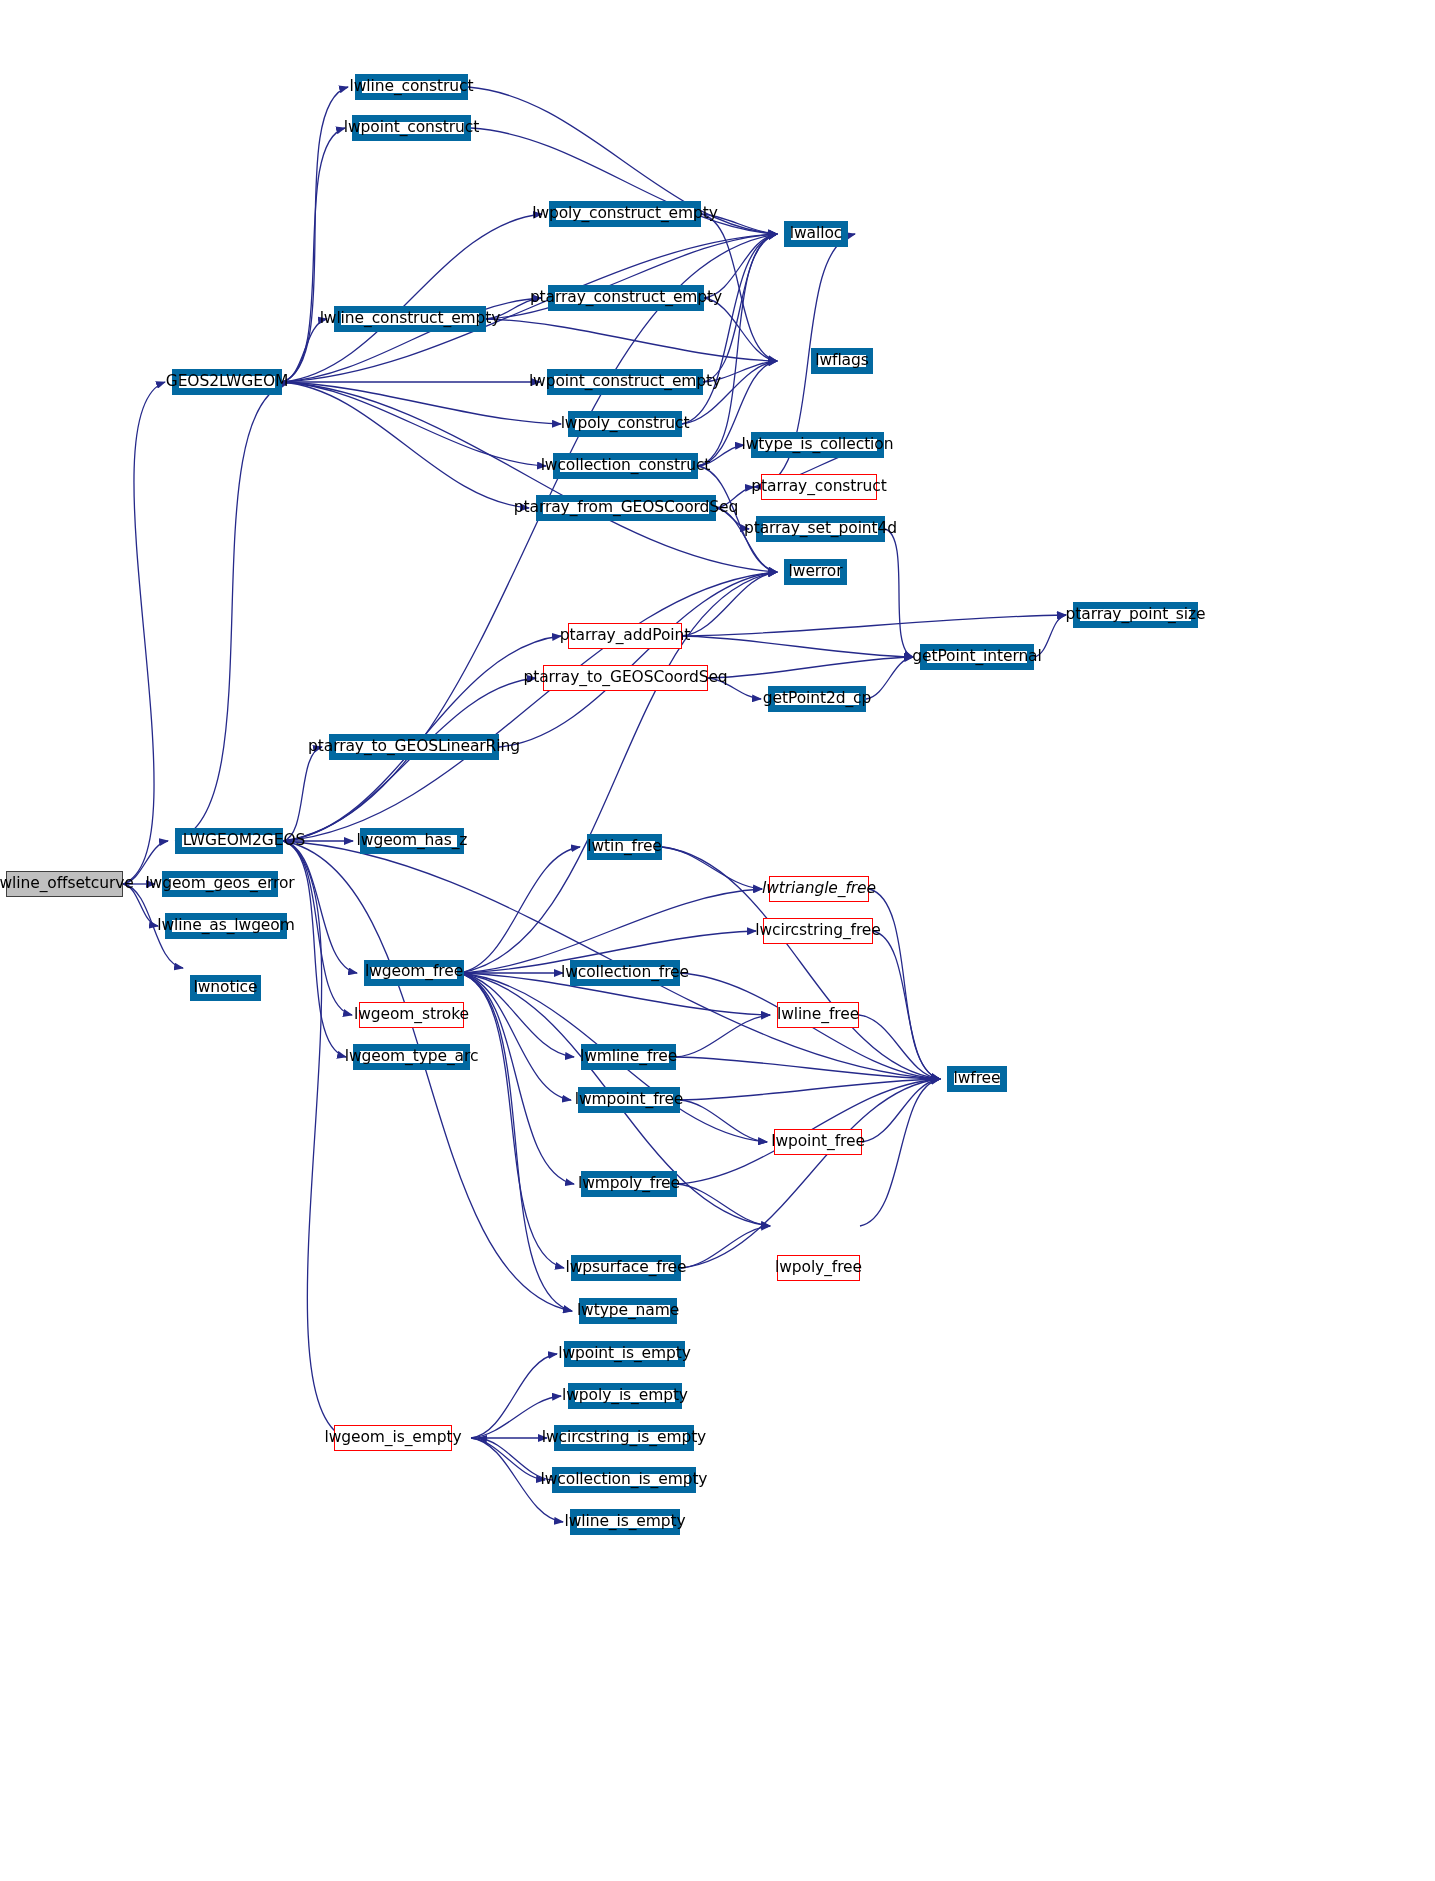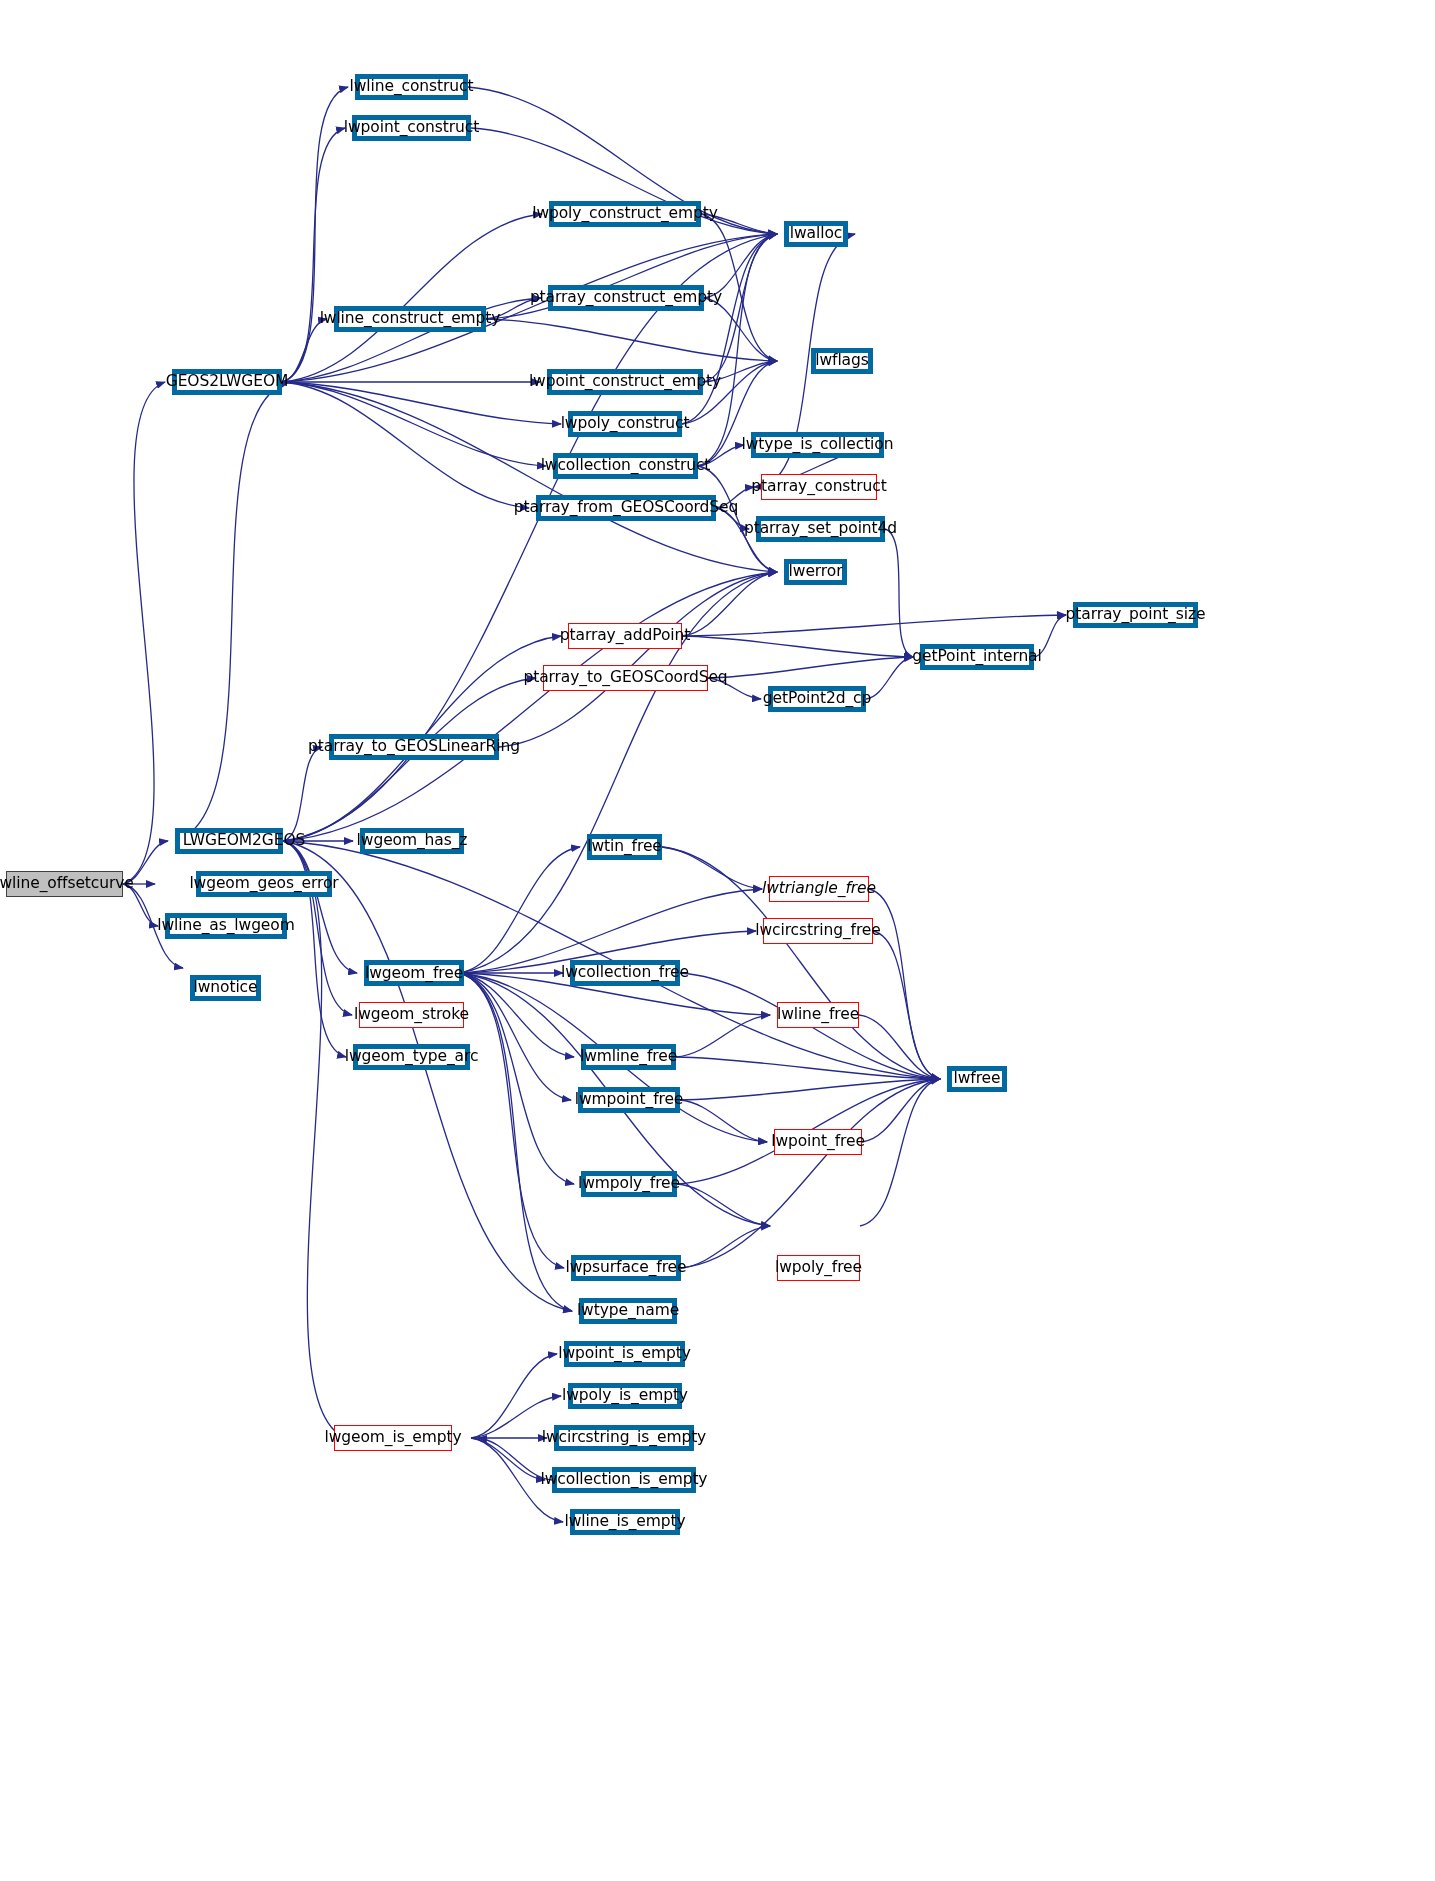--- a/index.html
+++ b/index.html
@@ -1,21 +1,21 @@
 <!DOCTYPE html>
 <html><head>
 <meta charset="utf-8">
 <title>Call Graph</title>
 <style>
   html,body{margin:0;padding:0;background:#ffffff;}
   #canvas{position:relative;width:1435px;height:1881px;background:#ffffff;
           font-family:"DejaVu Sans","Liberation Sans",sans-serif;overflow:hidden;}
   svg.edges{position:absolute;left:0;top:0;width:1435px;height:1881px;pointer-events:none;}
   .node{position:absolute;box-sizing:border-box;display:flex;align-items:center;
-        justify-content:center;background:#ffffff;border:5px solid #0369a1;
+        justify-content:center;background:#ffffff;border:7px solid #0369a1;
         font-size:15.5px;color:#000000;white-space:nowrap;line-height:1;
         letter-spacing:-0.1px;}
   .node.red{border:1px solid #ff0000;}
   .node.cur{background:#bfbfbf;border:1px solid #404040;}
   .node span{pointer-events:none;}
 </style>
 </head>
 <body>
 
 <div id="canvas">
@@ -123,21 +123,21 @@
         <path d="M552,1480 C523.6,1477.5 506.4,1440.5 478,1438" marker-end="url(#ah)"></path>
       </g>
   </svg>
   <div id="node-layer">
       <div class="node cur" style="left: 6px; top: 871px; width: 117px; height: 26px;">
         <span>lwline_offsetcurve</span>
       </div>
       <div class="node" style="left: 172px; top: 369px; width: 110px; height: 26px;">
         <span>GEOS2LWGEOM</span>
       </div>
-      <div class="node" style="left: 162px; top: 871px; width: 136px; height: 26px; margin-left: 34px;">
+      <div class="node" style="left: 162px; top: 871px; width: 116px; height: 26px;">
         <span>lwgeom_geos_error</span>
       </div>
       <div class="node" style="left: 165px; top: 913px; width: 122px; height: 26px;">
         <span>lwline_as_lwgeom</span>
       </div>
       <div class="node" style="left: 190px; top: 975px; width: 71px; height: 26px;">
         <span>lwnotice</span>
       </div>
       <div class="node" style="left: 175px; top: 828px; width: 108px; height: 26px; padding-left: 30px;">
         <span>LWGEOM2GEOS</span>

